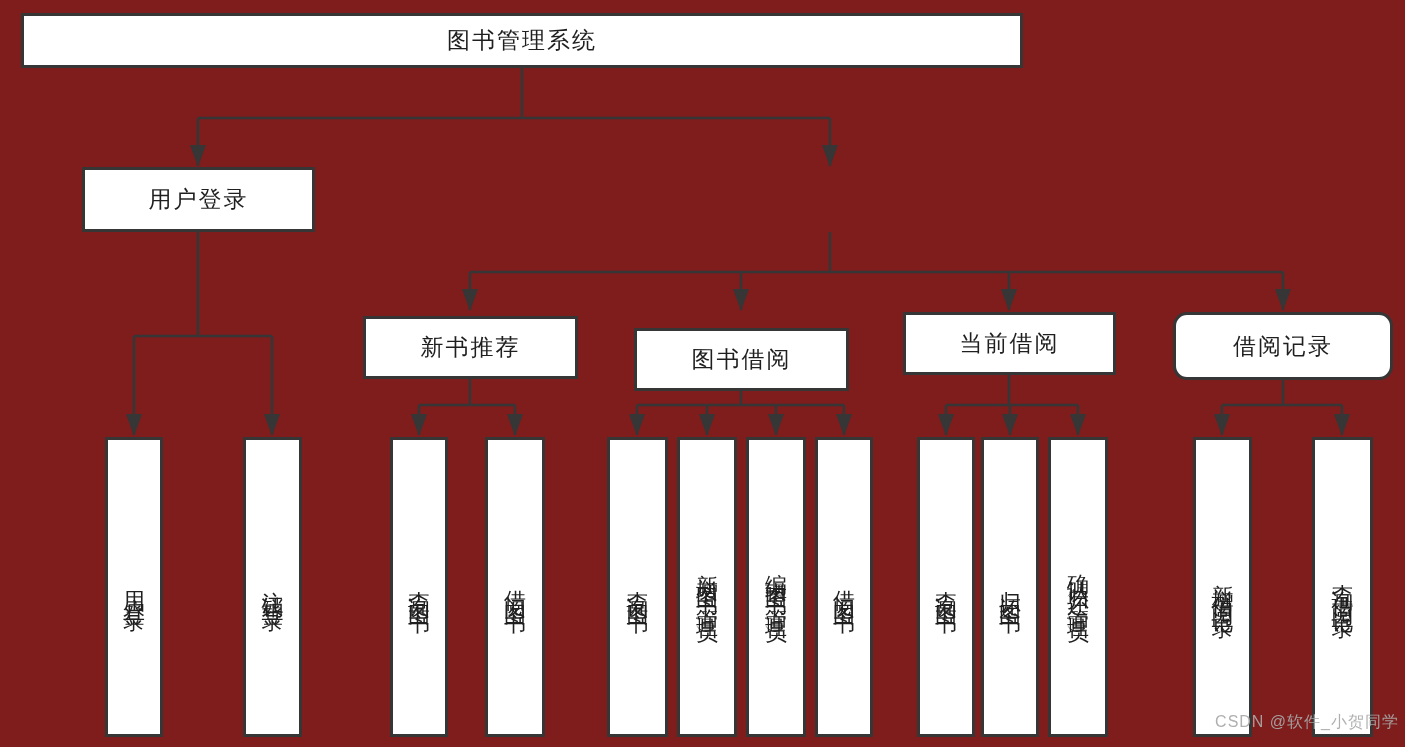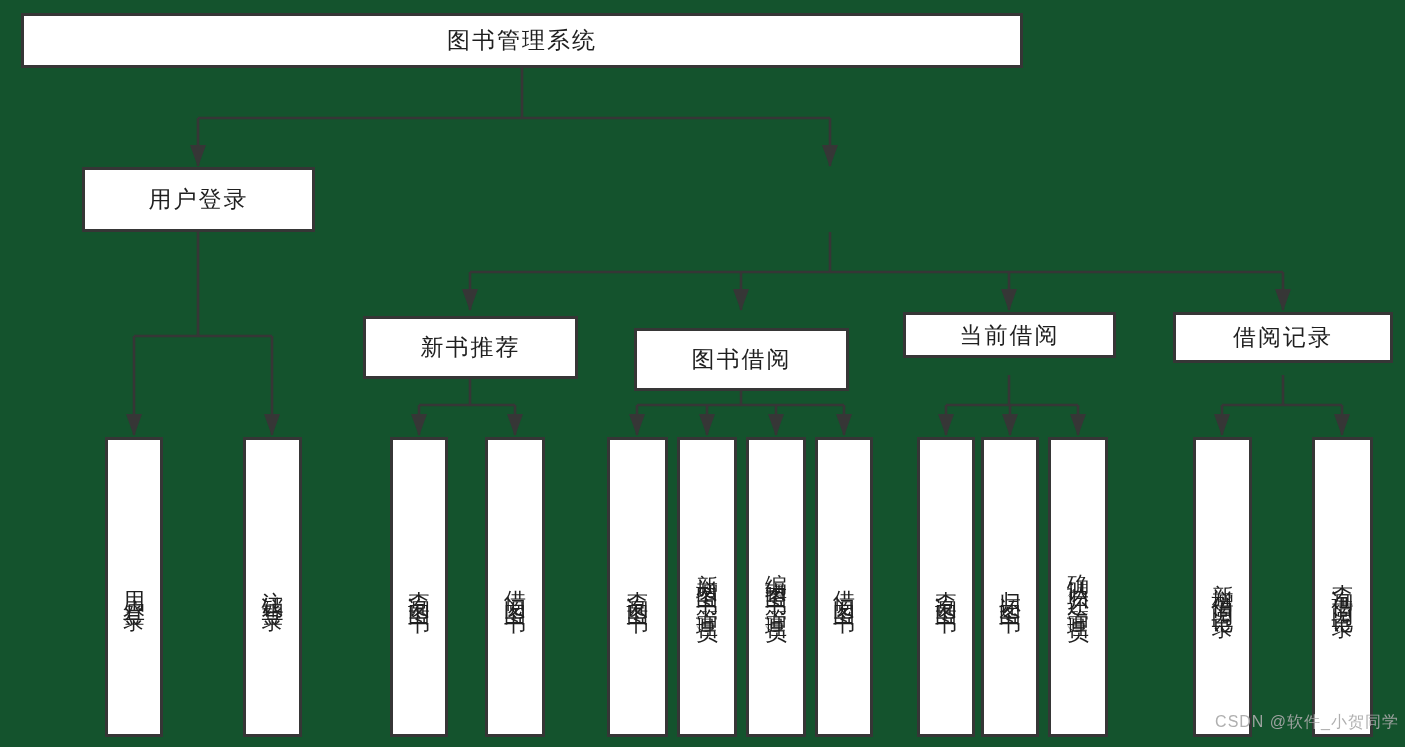--- a/index.html
+++ b/index.html
@@ -1,39 +1,39 @@
 <!DOCTYPE html>
 <html><head>
 <meta charset="utf-8">
 <style>
   html,body{margin:0;padding:0;background:#ffffff;}
   .stage{
-    position:relative;width:1405px;height:747px;background:#14532d;
+    position:relative;width:1405px;height:747px;background:#7f1d1d;
     font-family:"Liberation Sans","DejaVu Sans",sans-serif;color:#1f1f1f;overflow:hidden;
   }
   .connectors{position:absolute;left:0;top:0;z-index:0;}
   .box{
     position:absolute;box-sizing:border-box;border:3px solid #363636;background:#ffffff;
     display:flex;align-items:center;justify-content:center;text-align:center;z-index:1;
   }
   .hlabel{font-size:23px;letter-spacing:2px;white-space:nowrap;}
   .leaf .vlabel{
     writing-mode:vertical-rl;text-orientation:mixed;
     font-size:22px;letter-spacing:7px;line-height:1.1;
   }
   
   .b-root{left:21px;top:13px;width:1002px;height:55px;}
   
   .b-userlogin{left:82px;top:167px;width:233px;height:65px;}
   .b-bookmgmt{left:712px;top:167px;width:235px;height:65px;}
   
   .b-newbook{left:363px;top:316px;width:215px;height:63px;}
   .b-borrow{left:634px;top:328px;width:215px;height:63px;}
-  .b-current{left:903px;top:312px;width:213px;height:46px;}
-  .b-record{left:1173px;top:312px;width:220px;height:51px;}
+  .b-current{left:903px;top:312px;width:213px;height:63px;}
+  .b-record{left:1173px;top:312px;width:220px;height:68px;border-radius:14px;}
   
   .leaf{top:437px;height:300px;}
   .l-a1{left:105px;width:58px;}
   .l-a2{left:243px;width:59px;}
   .l-b1{left:390px;width:58px;}
   .l-b2{left:485px;width:60px;}
   .l-c1{left:607px;width:61px;}
   .l-c2{left:677px;width:60px;}
   .l-c3{left:746px;width:60px;}
   .l-c4{left:815px;width:58px;}

